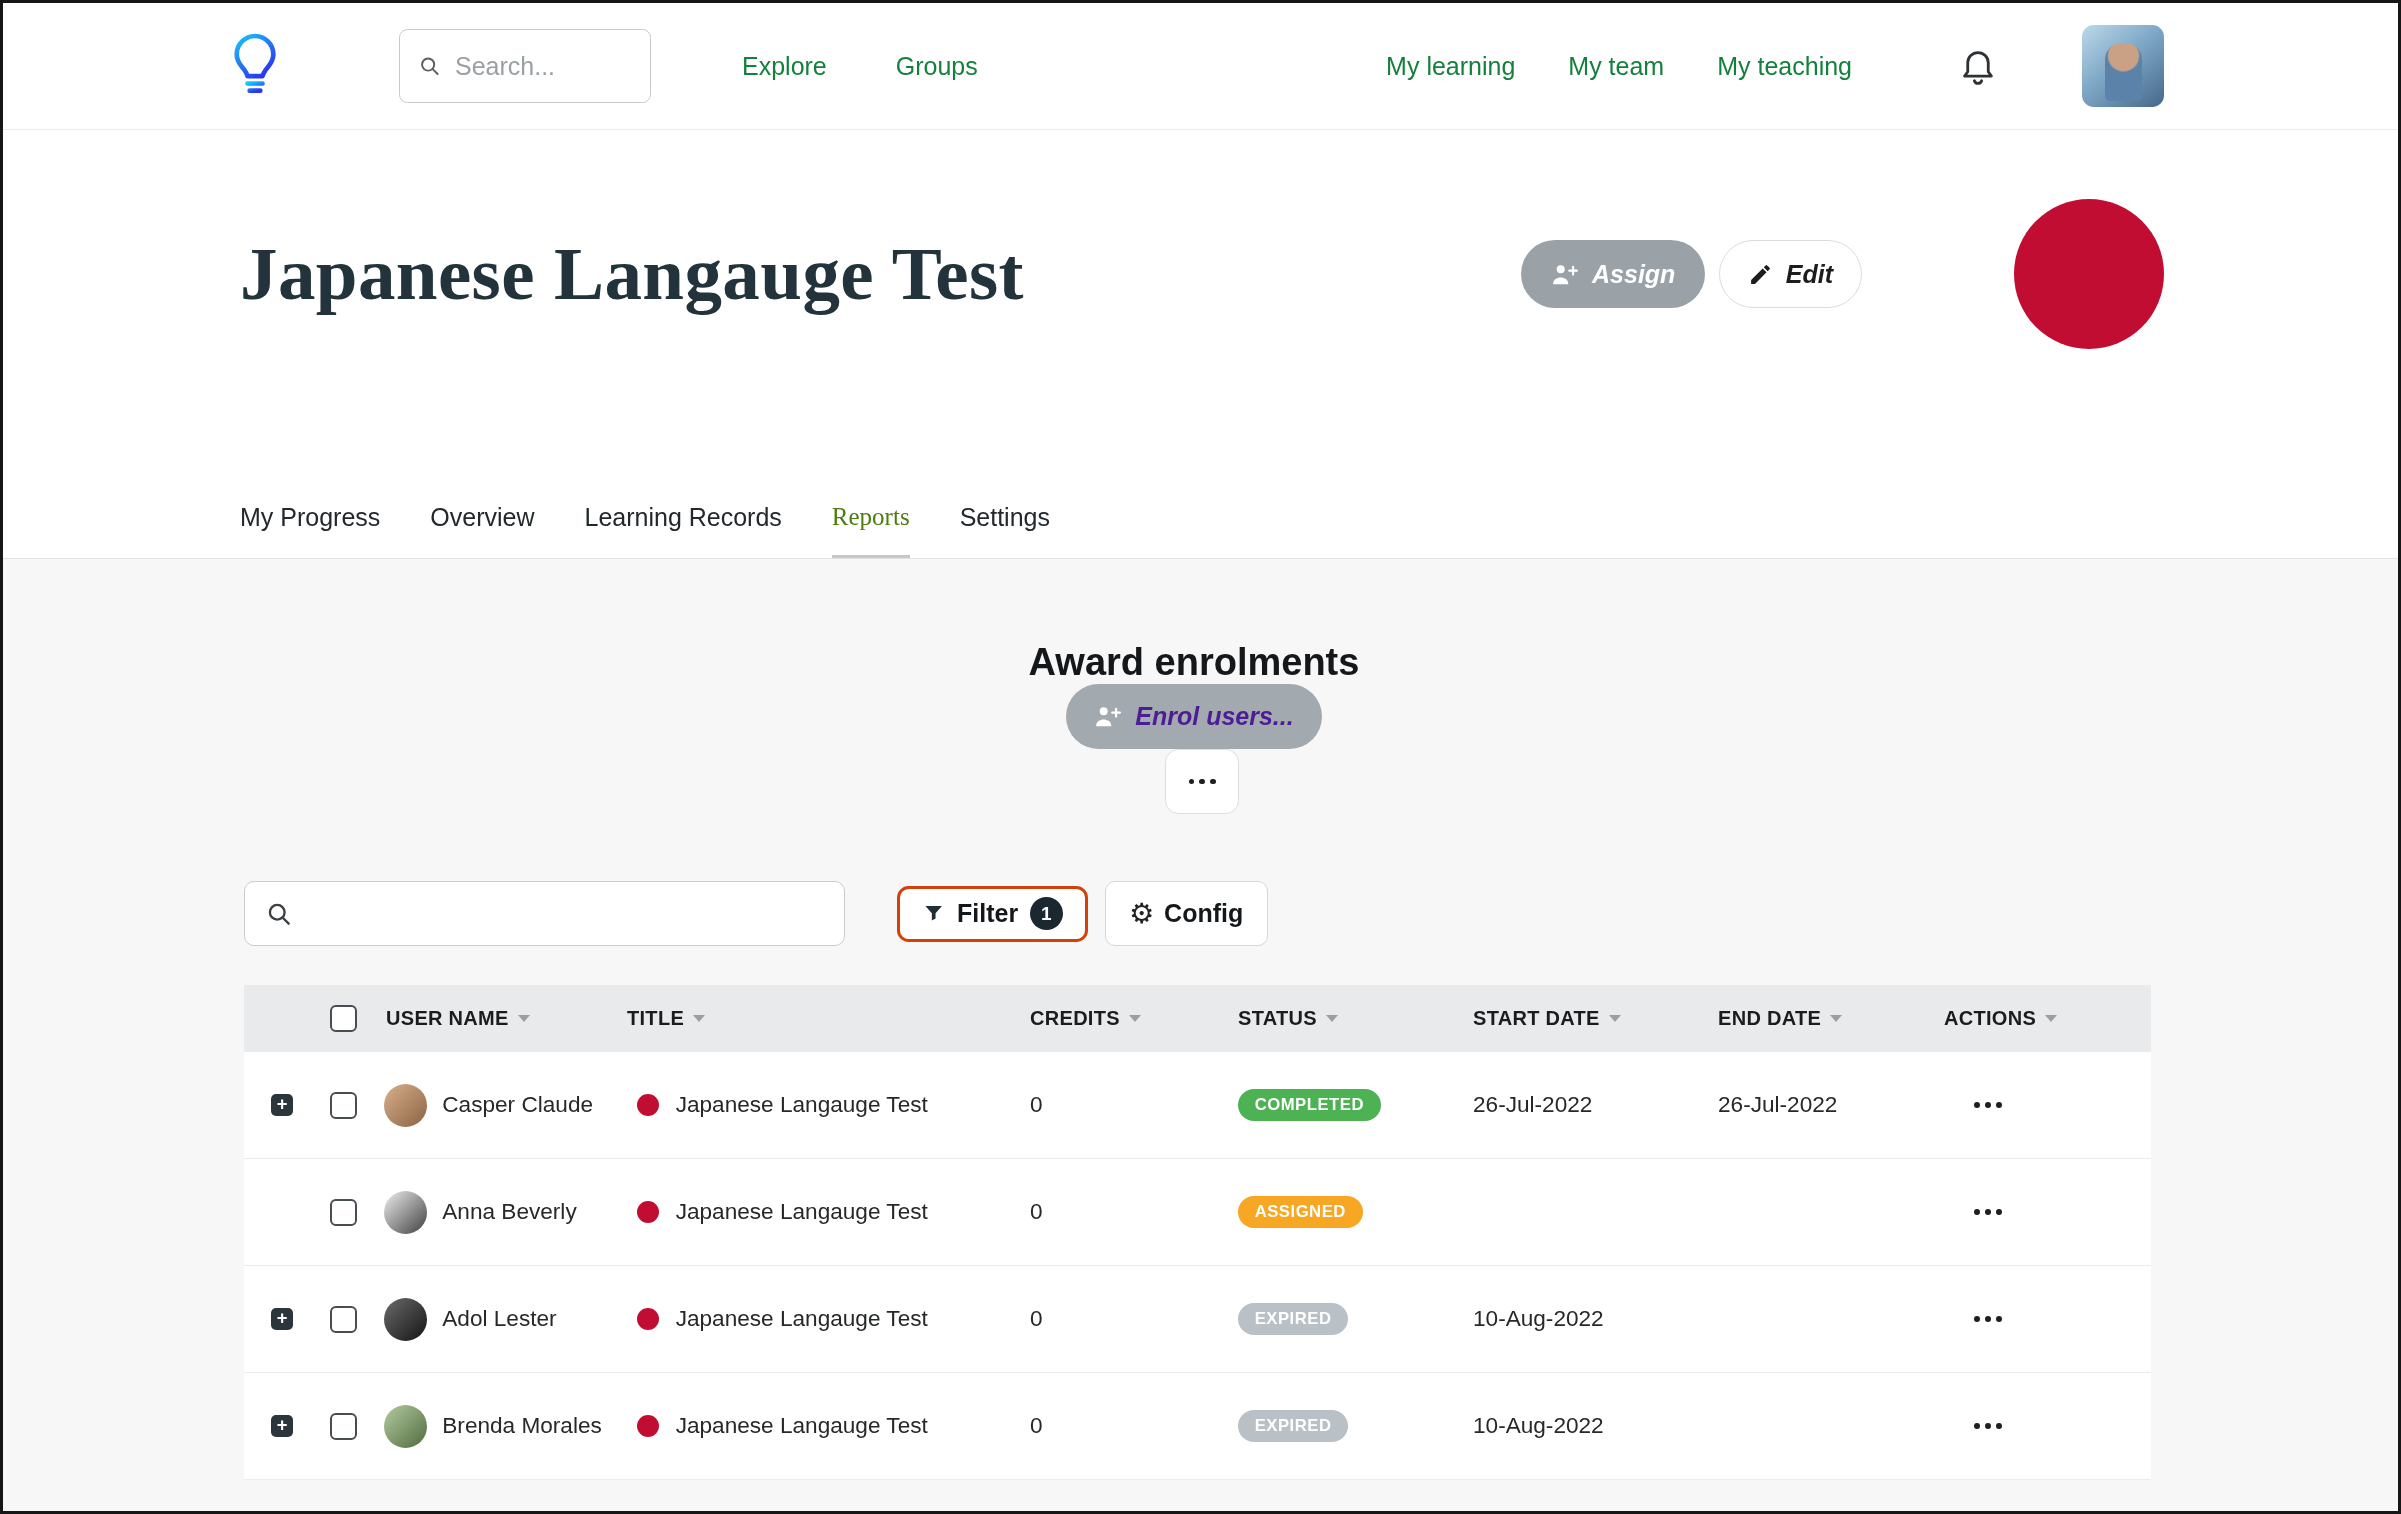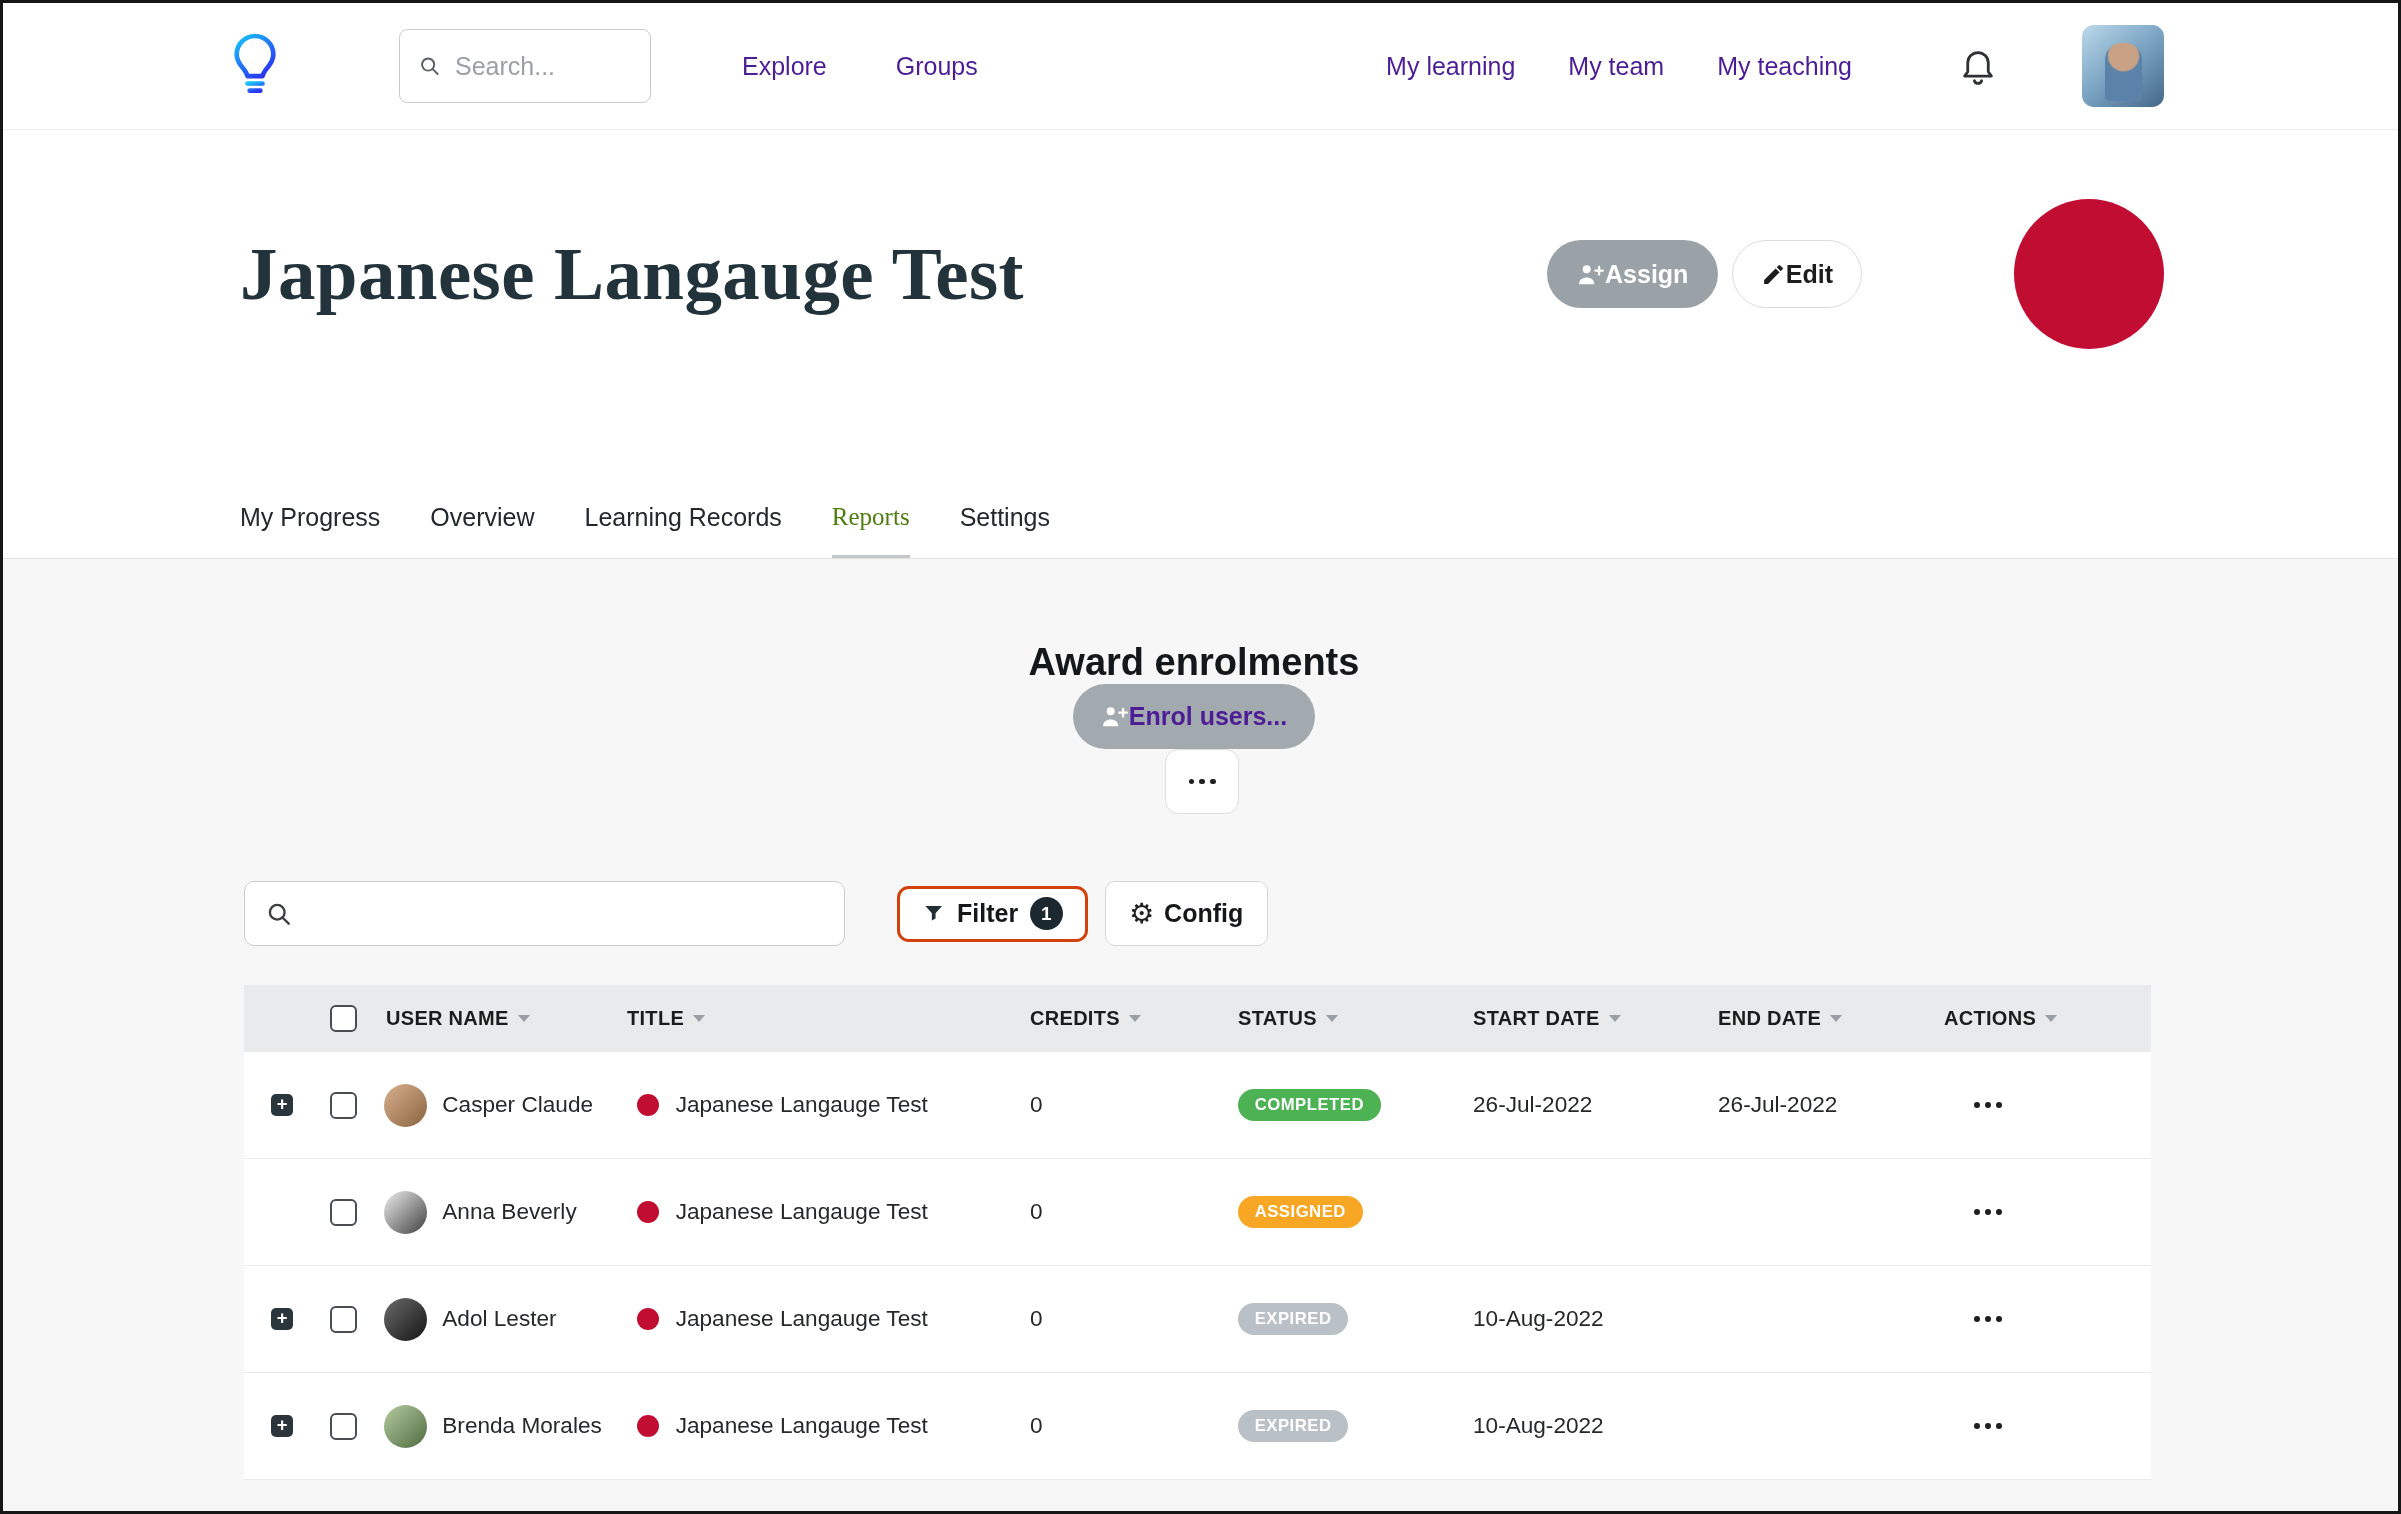--- a/index.html
+++ b/index.html
@@ -30,21 +30,21 @@
     border: 1.7px solid #c9c9c9; border-radius: 8.4px;
     padding: 0 18.4px; gap: 13.4px; background: #fff;
   }
   .tb-search input {
     border: none; outline: none; width: 100%;
     font-size: 25px; color: #555; background: transparent;
     font-family: inherit;
   }
   .tb-search input::placeholder { color: #9aa0a4; }
   .tb-nav { display: flex; gap: 69px; margin-left: 55px; }
-  .tb-link { font-size: 25px; font-weight: 500; color: #4c1d95; cursor: pointer; }
+  .tb-link { font-size: 25px; font-weight: 500; color: #15803d; cursor: pointer; }
   .tb-spacer { flex: 1; }
   .tb-usernav { display: flex; gap: 53px; align-items: center; }
   .bell { width: 40px; height: 43px; margin-left: 70px; cursor: pointer; }
   .tb-avatar {
     width: 82px; height: 82px; border-radius: 11.7px; margin-left: 48px;
     background: linear-gradient(140deg, #bcd9ea 0%, #7fa8c6 45%, #45688a 100%);
     position: relative; overflow: hidden; cursor: pointer;
   }
   .tb-avatar::after {
     content: ""; position: absolute; left: 22.6px; top: 18.4px;
@@ -62,23 +62,24 @@
   }
   .header-row { display: flex; align-items: center; margin-top: 69px; }
   .page-title {
     font-family: "Liberation Serif", "DejaVu Serif", serif;
     font-size: 75px; font-weight: 700; color: #22333c;
     letter-spacing: 0.4px; white-space: nowrap;
   }
   .hspacer { flex: 1; }
   .btn {
     display: inline-flex; align-items: center; justify-content: space-between;
-    gap: 0; height: 68px; border-radius: 34px;
+    gap: 13px; height: 68px; border-radius: 34px;
     font-size: 25px; font-weight: 700; cursor: pointer; border: none;
     font-family: inherit;
+    font-style: italic;
   }
   .btn-assign { background: #9aa2a8; color: #fff; padding: 0 30px; }
   .btn-edit { background: #fff; color: #1d1d1d; border: 1.7px solid #dcdcdc; padding: 0 28px; margin-left: 13.4px; }
   .flag-circle {
     width: 150px; height: 150px; border-radius: 50%;
     background: #c20d33; margin-left: 152px; flex: none;
   }
   .tabs { display: flex; gap: 50px; margin-top: auto; }
   .tab {
     font-size: 25px; color: #23282c; padding-bottom: 23.4px; cursor: pointer;

